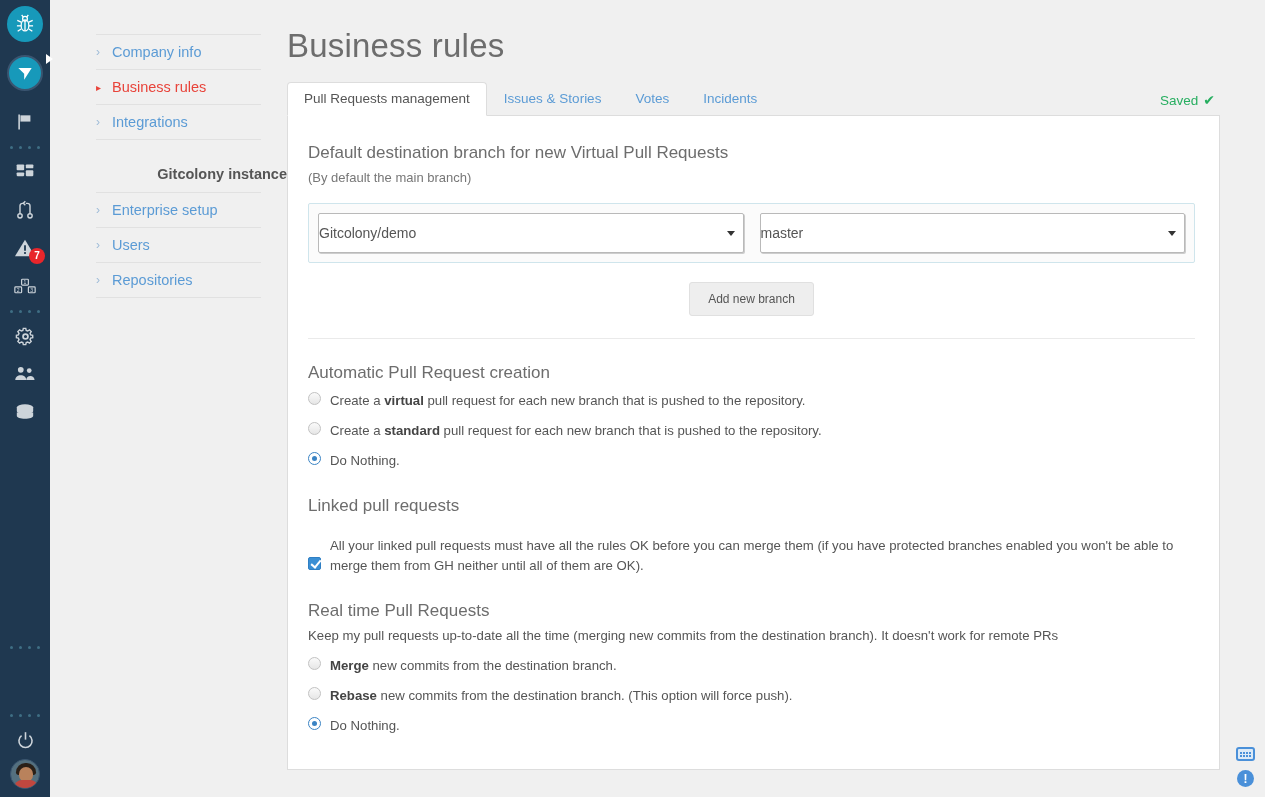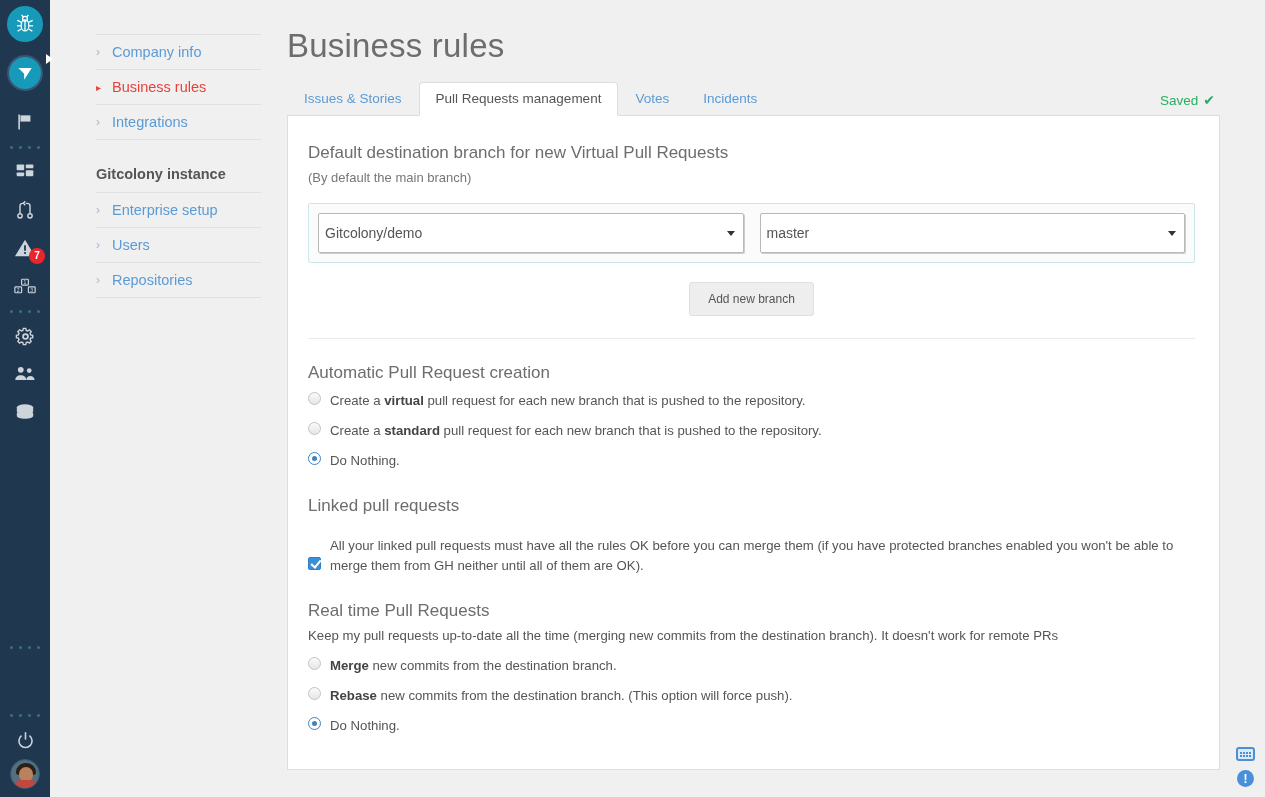--- a/index.html
+++ b/index.html
@@ -100,20 +100,21 @@
   .nav-item:first-child { border-top: 1px solid #e1e1e1; }
   .nav-item .chev {
     color: #9fbcd8; font-size: 12px; width: 16px; flex: 0 0 16px;
     display:inline-block;
   }
   .nav-item.active { color: #e8433a; }
   .nav-item.active .chev { color: #e8433a; font-size: 10px; }
   .nav-title {
     font-size: 14.5px; font-weight: bold; color: #555;
     margin: 26px 0 10px 0;
+    text-align: right;
   }
 
   
   .main {
     flex: 1 1 auto;
     padding: 27px 45px 0 0;
     position: relative;
     overflow: hidden;
   }
   .page-title {
@@ -177,21 +178,21 @@
     margin-bottom: 19px;
   }
   .sel {
     flex: 1 1 0;
     position: relative;
     background: #fff;
     border: 1px solid #b9b9b9;
     border-radius: 2px;
     height: 40px;
     display: flex; align-items: center;
-    padding: 0 26px 0 6px;
+    padding: 0 26px 0 0;
     font-size: 14px; color: #555;
     cursor: pointer;
     box-shadow: 1px 1px 0 rgba(0,0,0,.18);
   }
   .sel .arrow {
     position: absolute; right: 8px; top: 50%;
     margin-top: -2px;
     width: 0; height: 0;
     border-left: 4px solid transparent;
     border-right: 4px solid transparent;
@@ -451,22 +452,22 @@
         <span>Repositories</span>
       </div>
     </div>
   </div>
 
   <div class="main">
 
     <h1 class="page-title">Business rules</h1>
 
     <div class="tabrow">
+      <div class="tab active">Pull Requests management</div>
       <div class="tab">Issues &amp; Stories</div>
-      <div class="tab active">Pull Requests management</div>
       <div class="tab">Votes</div>
       <div class="tab">Incidents</div>
       <div class="saved">
         <span>Saved</span>
         <span class="tick">✔</span>
       </div>
     </div>
 
     <div class="card">
 

